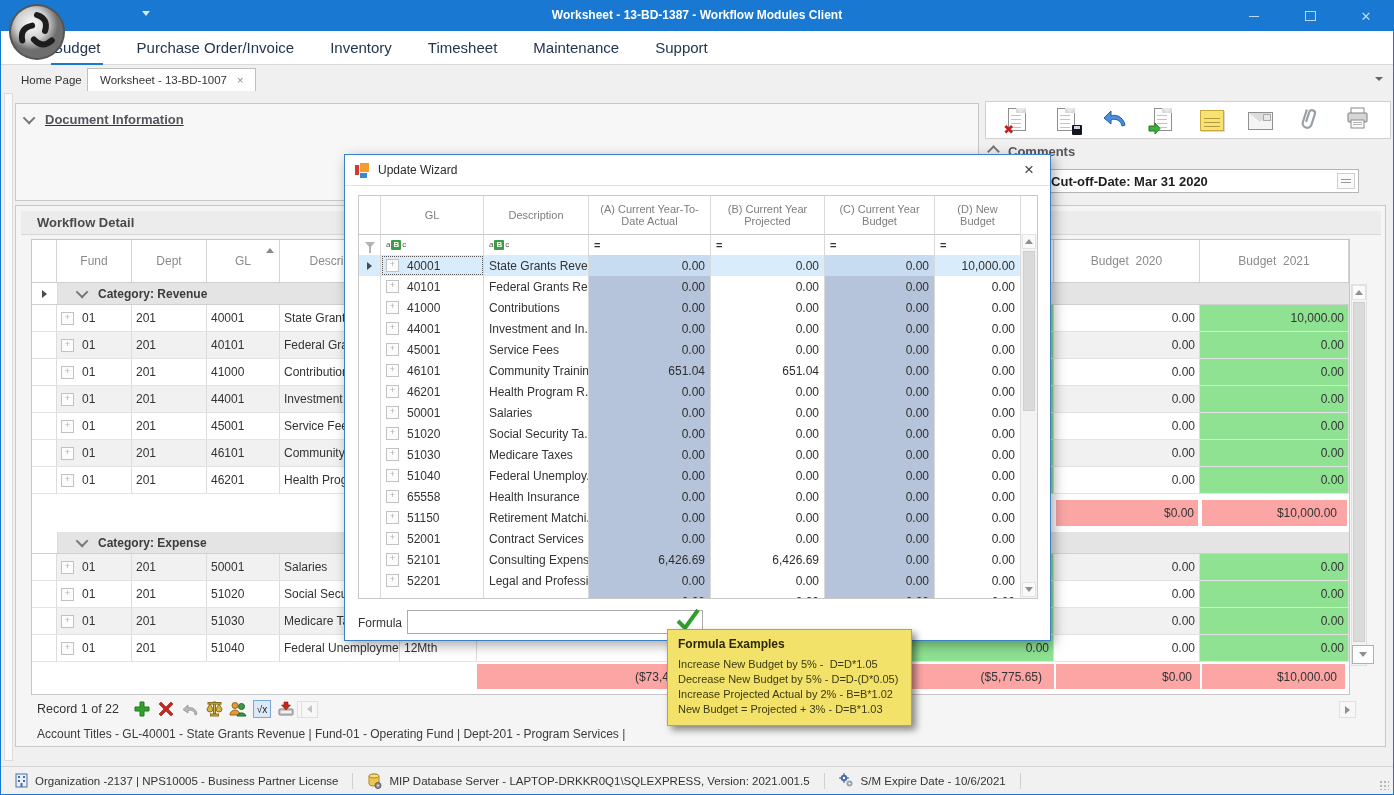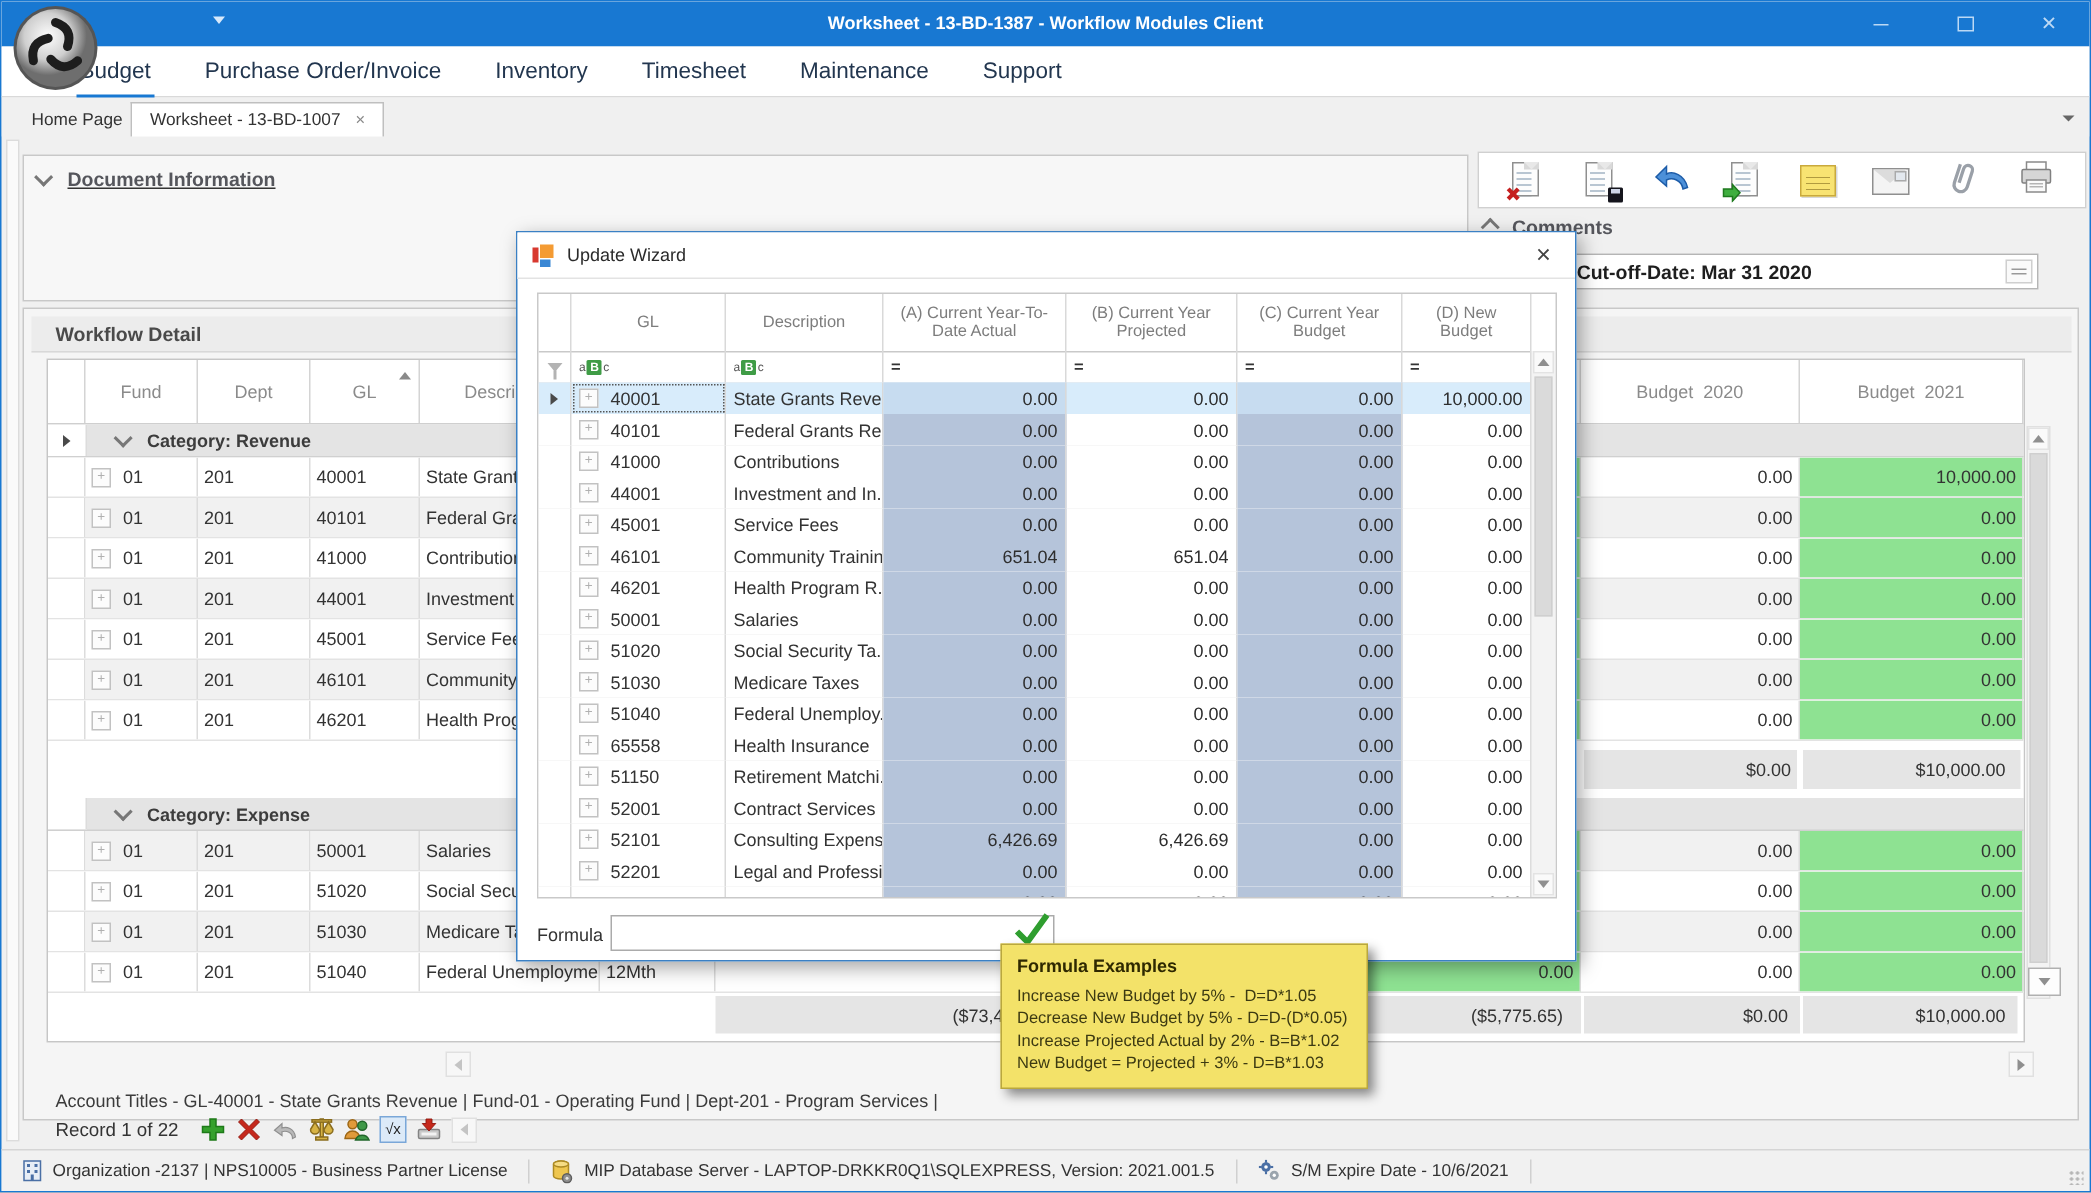--- a/index.html
+++ b/index.html
@@ -55,37 +55,37 @@
   
   #detail-grid{position:absolute;left:30px;top:238px;width:1319px;height:456px;background:#fff;border:1px solid #c6c6c6;box-sizing:border-box;}
   .dg{position:absolute;box-sizing:border-box;overflow:hidden;}
   .dg-cell{position:absolute;top:0;bottom:0;box-sizing:border-box;border-right:1px solid #dcdcdc;padding:0 4px;display:flex;align-items:center;overflow:hidden;white-space:nowrap;}
   .dg-head .dg-cell{color:#8b8b8b;justify-content:center;border-right:1px solid #d4d4d4;white-space:pre;}
   .dg-row{border-bottom:1px solid #e3e3e3;background:#fff;}
   .dg-row.alt .cbg{background:#f1f1f1;}
   .dg-group{background:#e4e4e4;border-bottom:1px solid #d0d0d0;display:flex;align-items:center;font-weight:bold;color:#3c3c3c;}
   .num{justify-content:flex-end;}
   .green{background:#8ee292 !important;}
-  .sumcell{position:absolute;background:#e5e5e5;display:flex;align-items:center;justify-content:flex-end;box-sizing:border-box;color:#333;}
+  .sumcell{position:absolute;background:#fca5a5;display:flex;align-items:center;justify-content:flex-end;box-sizing:border-box;color:#333;}
   .plusbox{display:inline-block;width:11px;height:11px;border:1px solid #c2c2c2;color:#b0b0b0;font-size:9px;line-height:9px;text-align:center;margin-right:8px;flex:none;background:#fcfcfc;}
   .rowarrow{width:0;height:0;border-top:4px solid transparent;border-bottom:4px solid transparent;border-left:5px solid #4a4a4a;}
   .sort-asc{position:absolute;right:5px;top:8px;width:0;height:0;border-left:4px solid transparent;border-right:4px solid transparent;border-bottom:5px solid #8a8a8a;}
   
   .vsb{position:absolute;left:1350px;top:283px;width:16px;height:382px;background:#f3f3f3;border:1px solid #e0e0e0;box-sizing:border-box;}
   .sb-btn{position:absolute;left:0;width:14px;height:15px;background:#fafafa;border:1px solid #e3e3e3;display:flex;align-items:center;justify-content:center;box-sizing:border-box;}
   .arr{width:0;height:0;}
   .arr.up{border-left:4px solid transparent;border-right:4px solid transparent;border-bottom:5px solid #8f8f8f;}
   .arr.dn{border-left:4px solid transparent;border-right:4px solid transparent;border-top:5px solid #8f8f8f;}
   .arr.lf{border-top:4px solid transparent;border-bottom:4px solid transparent;border-right:5px solid #c4c4c4;}
   .arr.rt{border-top:4px solid transparent;border-bottom:4px solid transparent;border-left:5px solid #8f8f8f;}
   .vsb-thumb{position:absolute;left:1px;width:12px;background:#dadada;border:1px solid #cfcfcf;box-sizing:border-box;}
   .combo-btn{position:absolute;left:1351px;top:644px;width:22px;height:19px;background:#fdfdfd;border:1px solid #b0b0b0;box-sizing:border-box;display:flex;align-items:center;justify-content:center;}
   .hsb-btn{position:absolute;width:17px;height:17px;background:#f7f7f7;border:1px solid #e0e0e0;box-sizing:border-box;display:flex;align-items:center;justify-content:center;}
   
-  .record-bar{position:absolute;left:36px;top:699px;display:flex;align-items:center;gap:6px;font-size:12.5px;color:#333;margin-top:44px;}
+  .record-bar{position:absolute;left:36px;top:699px;display:flex;align-items:center;gap:6px;font-size:12.5px;color:#333;}
   .rico{width:18px;height:18px;display:flex;align-items:center;justify-content:center;}
   .rico.pressed{border:1px solid #7aa7d8;background:#dceaf8;box-sizing:border-box;}
   .account-line{position:absolute;left:36px;top:726px;font-size:12px;color:#3b3b3b;}
   
   .statusbar{position:absolute;left:0;bottom:0;width:100%;height:27px;background:#f1f1f1;border-top:1px solid #d5d5d5;display:flex;align-items:center;font-size:11.5px;color:#333;}
   .sb-seg{display:flex;align-items:center;gap:7px;padding:0 14px;height:16px;border-right:1px solid #d0d0d0;}
   .sb-seg:last-child{border-right:none;}
   .grip{position:absolute;right:4px;bottom:4px;width:10px;height:10px;
         background-image:radial-gradient(#b5b5b5 1px,transparent 1.2px);background-size:4px 4px;}
   

